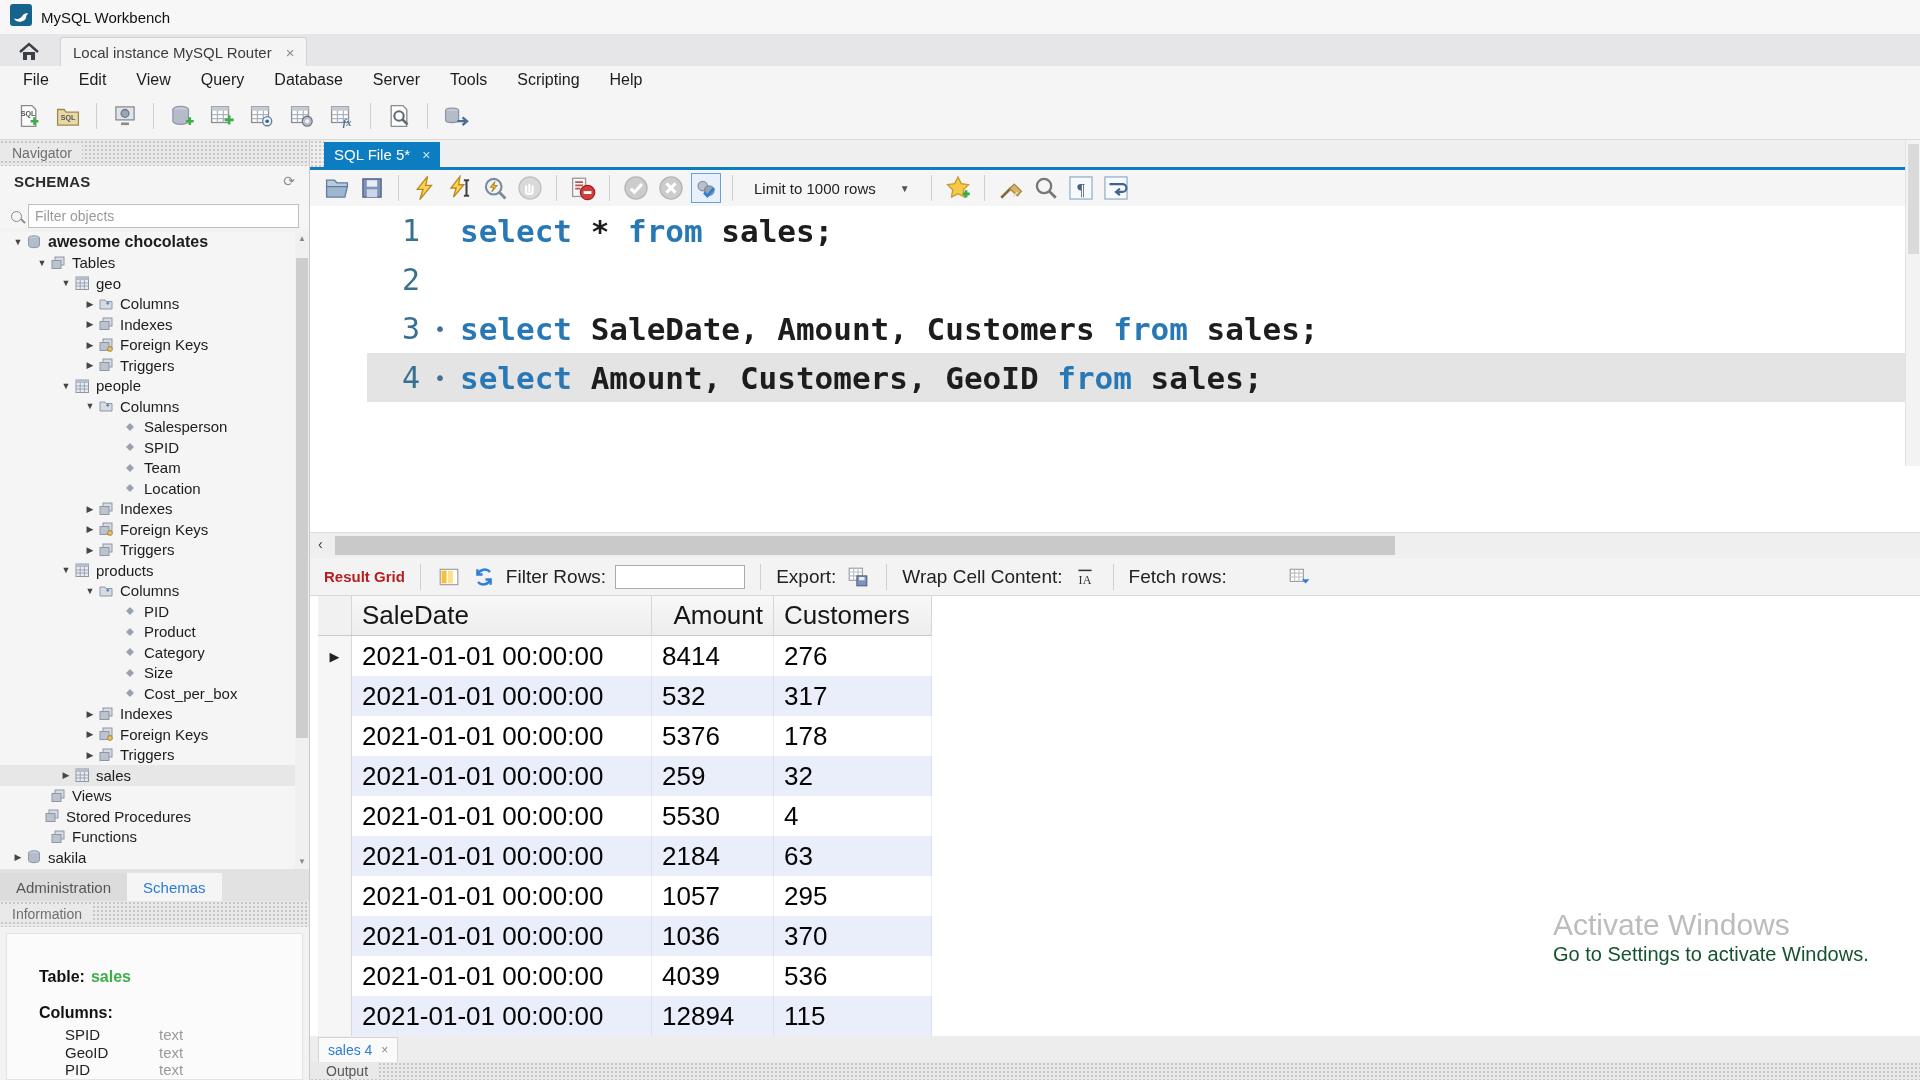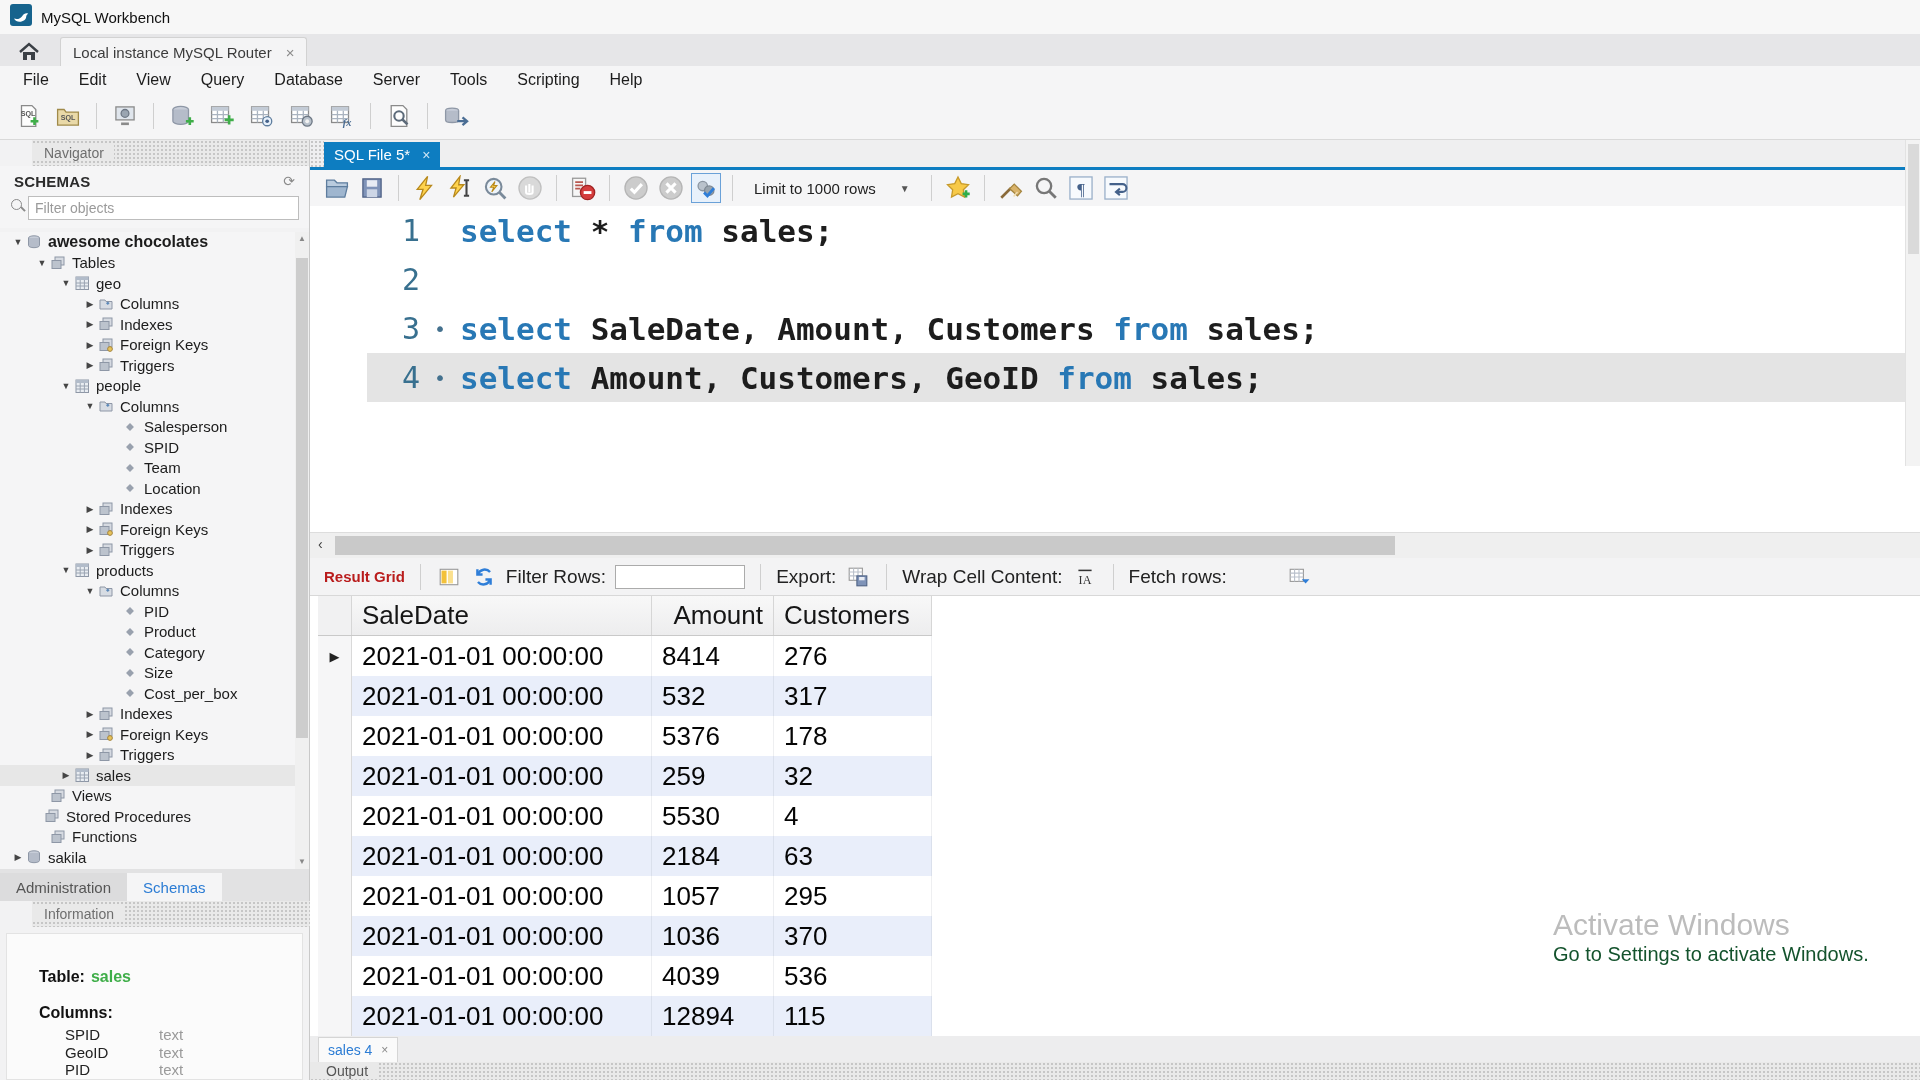--- a/index.html
+++ b/index.html
@@ -15,26 +15,26 @@
   .conn-tab .lbl { font-size:15px; color:#3c3c3c; }
   .conn-tab .x { font-size:15px; color:#8b8b8b; margin-left:14px; }
   .menubar { position:absolute; left:0; top:66px; width:1920px; height:27px; background:#f5f5f6; display:flex; align-items:center; padding-left:8px; }
   .menubar .menu-item { font-size:16px; color:#1c1c1c; padding:2px 15px; }
   .main-toolbar { position:absolute; left:0; top:93px; width:1920px; height:47px; background:#f5f5f6; border-bottom:1px solid #d9d9d9; display:flex; align-items:center; padding-left:10px; gap:4px; }
   .mt-icon { width:36px; height:36px; display:flex; align-items:center; justify-content:center; }
   .tb-sep { width:1px; height:26px; background:#cfcfcf; margin:0 6px; }
 
   
   .sidebar { position:absolute; left:0; top:140px; width:310px; bottom:0; background:#f2f2f3; border-right:1px solid #c9c9c9; }
-  .panel-header { height:26px; background:#e9e9e9; background-image:radial-gradient(circle,#c6c6c6 1px,transparent 1.1px); background-size:4px 4px; display:flex; align-items:center;margin-left:32px; }
+  .panel-header { height:26px; background:#e9e9e9; background-image:radial-gradient(circle,#c6c6c6 1px,transparent 1.1px); background-size:4px 4px; display:flex; align-items:center; }
   .panel-header .ph-label { font-size:14px; color:#6e6e6e; background:#e9e9e9; padding:0 10px 0 12px; }
   .schemas-row { height:30px; display:flex; align-items:center; justify-content:space-between; padding:0 14px; background:#f5f5f6; }
   .schemas-row .schemas-label { font-size:15px; font-weight:bold; color:#2b2b2b; letter-spacing:.2px; }
   .schemas-row .refresh-glyph { font-size:14px; color:#8a8a8a; }
-  .filter-row { height:32px; display:flex; align-items:flex-start; padding:0 10px 0 8px; background:#f5f5f6; }
+  .filter-row { height:32px; display:flex; align-items:flex-end; padding:0 10px 0 8px; background:#f5f5f6; }
   .mag-glyph { width:20px; height:20px; position:relative; flex:0 0 20px; }
   .mag-glyph::before { content:""; position:absolute; left:3px; top:3px; width:9px; height:9px; border:1.7px solid #8a8a8a; border-radius:50%; }
   .mag-glyph::after { content:""; position:absolute; left:12px; top:12px; width:6px; height:1.8px; background:#8a8a8a; transform:rotate(45deg); }
   .filter-input { flex:1; height:24px; border:1px solid #bdbdbd; background:#fff; font-size:14px; padding:0 6px; color:#333; font-family:"Liberation Sans",sans-serif; }
   .filter-input::placeholder { color:#9a9a9a; }
 
   .tree { position:absolute; left:0; top:92px; right:14px; height:637px; overflow:hidden; background:#f5f5f6; }
   .tree-row { height:20.5px; display:flex; align-items:center; font-size:15px; color:#1c1c1c; white-space:nowrap; }
   .tree-row.bold { font-weight:bold; font-size:16px; }
   .tree-row.selected { background:#e7e7e7; }

